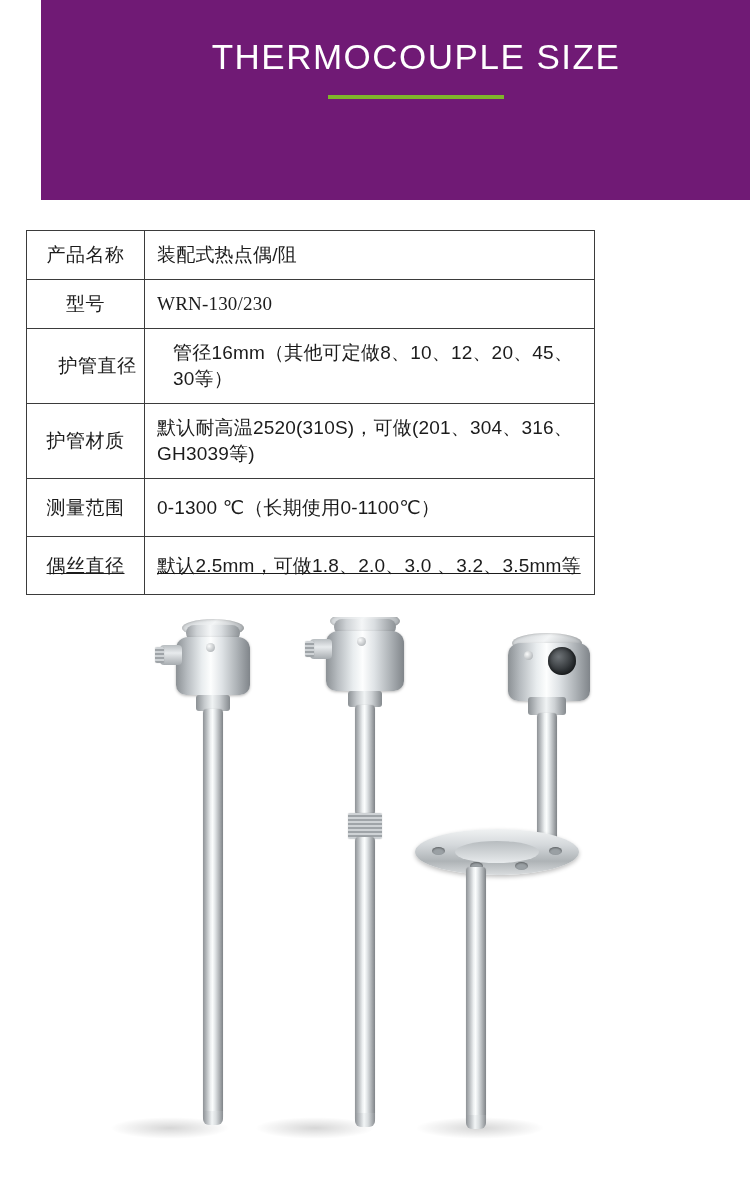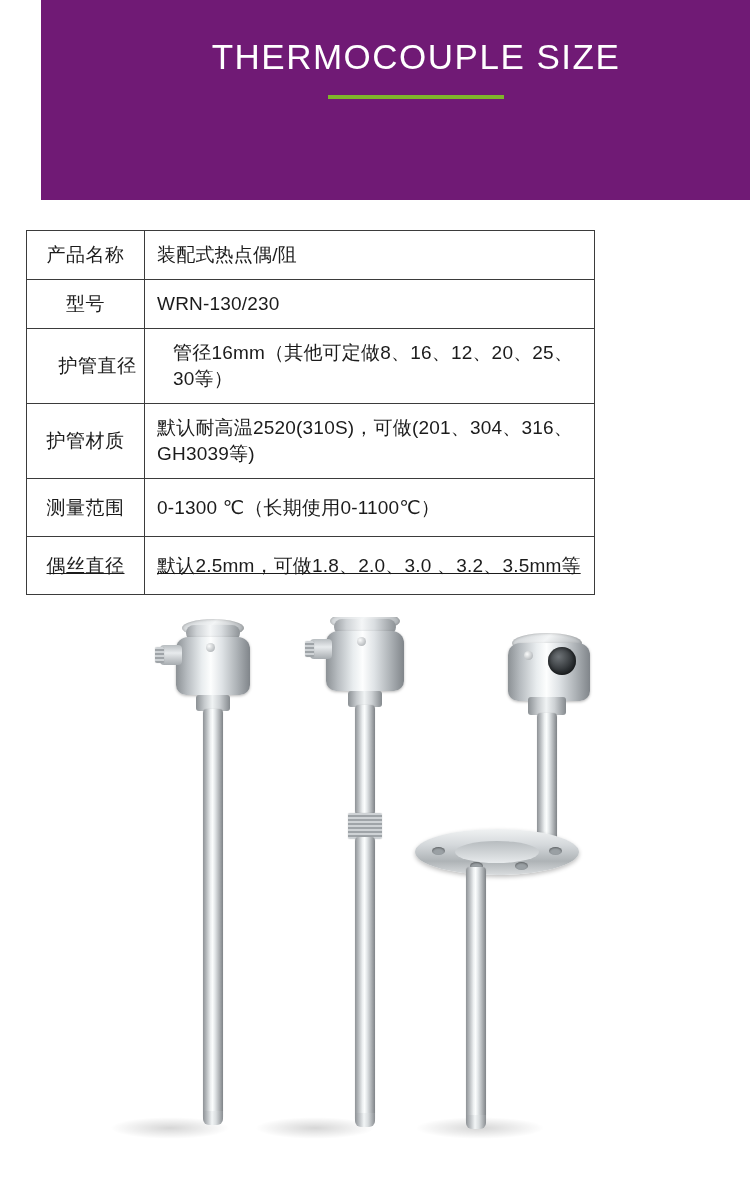--- a/index.html
+++ b/index.html
@@ -70,21 +70,21 @@
     font-size: 19px;
     padding: 11px 4px;
     letter-spacing: 0.5px;
   }
   table.spec td.value {
     padding: 11px 12px;
     font-size: 19px;
     letter-spacing: 0.2px;
   }
   table.spec tr.r1 td { height: 48px; }
-  table.spec tr.r2 td { height: 48px; }
+  table.spec tr.r2 td { height: 48px; font-family: Liberation Serif, serif; }
   table.spec tr.r3 td { height: 48px; }
   table.spec tr.r4 td { height: 52px; padding-left: 28px; }
   table.spec tr.r5 td { height: 62px; }
   table.spec tr.r6 td { height: 58px; }
   table.spec tr.r7 td { height: 58px; text-decoration: underline; }
 
   
   .fs-small { font-size: 16px; }
   .fs-mid   { font-size: 18px; }
 
@@ -208,21 +208,21 @@
       <tr class="r1">
         <td class="label">产品名称</td>
         <td class="value">装配式热点偶/阻</td>
       </tr>
       <tr class="r2">
         <td class="label">型号</td>
         <td class="value">WRN-130/230</td>
       </tr>
       <tr class="r4">
         <td class="label fs-mid">护管直径</td>
-        <td class="value fs-mid">管径16mm（其他可定做8、16、12、20、25、30等）</td>
+        <td class="value fs-mid">管径16mm（其他可定做8、10、12、20、45、30等）</td>
       </tr>
       <tr class="r5">
         <td class="label fs-mid">护管材质</td>
         <td class="value fs-small">默认耐高温2520(310S)，可做(201、304、316、GH3039等)</td>
       </tr>
       <tr class="r6">
         <td class="label">测量范围</td>
         <td class="value">0-1300 ℃（长期使用0-1100℃）</td>
       </tr>
       <tr class="r7">

